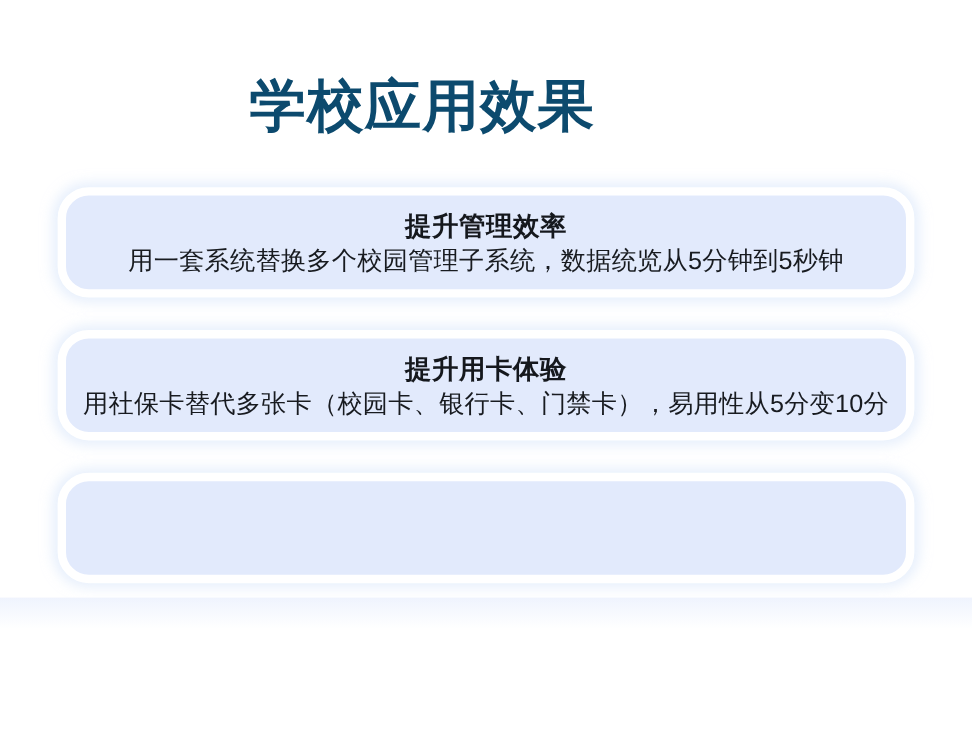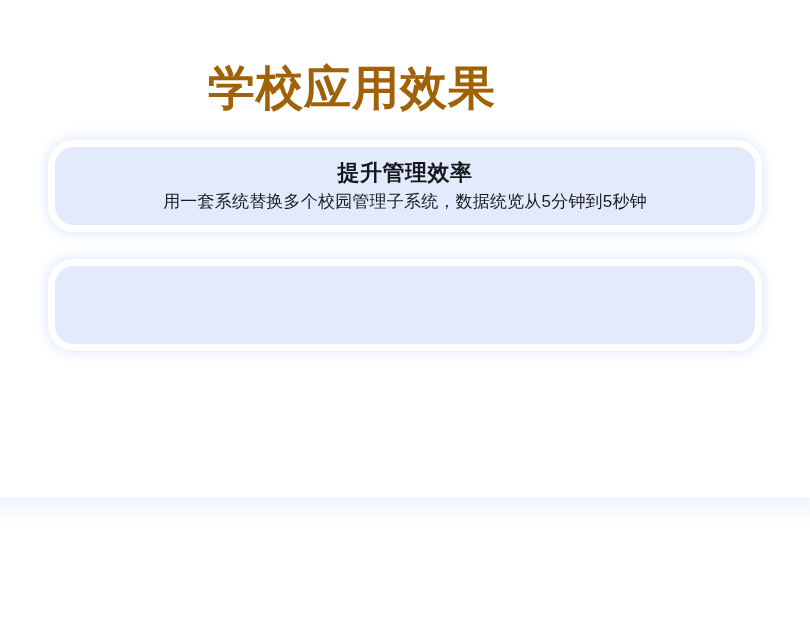--- a/index.html
+++ b/index.html
@@ -27,29 +27,29 @@
   
   .page-title {
     position: absolute;
     top: 60px;
     left: 0;
     width: 704px;
     text-align: center;
     font-size: 47px;
     line-height: 56px;
     font-weight: 700;
-    color: #a16207;
+    color: #0c4a6e;
     letter-spacing: 1px;
     white-space: nowrap;
   }
 
   
   .cards {
     position: absolute;
-    top: 140px;
+    top: 156px;
     left: 48px;
     width: 714px;
     display: flex;
     flex-direction: column;
     gap: 27px;
   }
 
   .card {
     position: relative;
     width: 714px;
@@ -70,21 +70,21 @@
     line-height: 30px;
     font-weight: 700;
     color: #15181d;
     letter-spacing: 0.5px;
     white-space: nowrap;
     text-align: center;
   }
 
   .card-desc {
     margin-top: 0;
-    font-size: 17px;
+    font-size: 21px;
     line-height: 27px;
     font-weight: 400;
     color: #181b20;
     letter-spacing: 0.2px;
     white-space: nowrap;
     text-align: right;
   }
 
   
   .bottom-fade {
@@ -104,20 +104,24 @@
 
   <div class="page-title">学校应用效果</div>
 
   <div class="cards">
 
     <div class="card">
       <div class="card-title">提升管理效率</div>
       <div class="card-desc">用一套系统替换多个校园管理子系统，数据统览从5分钟到5秒钟</div>
     </div>
 
+    <div class="card">
+      <div class="card-title">提升用卡体验</div>
+      <div class="card-desc">用社保卡替代多张卡（校园卡、银行卡、门禁卡），易用性从5分变10分</div>
+    </div>
 
     <div class="card">
     </div>
 
   </div>
 
   <div class="bottom-fade"></div>
 
 </div>
 

